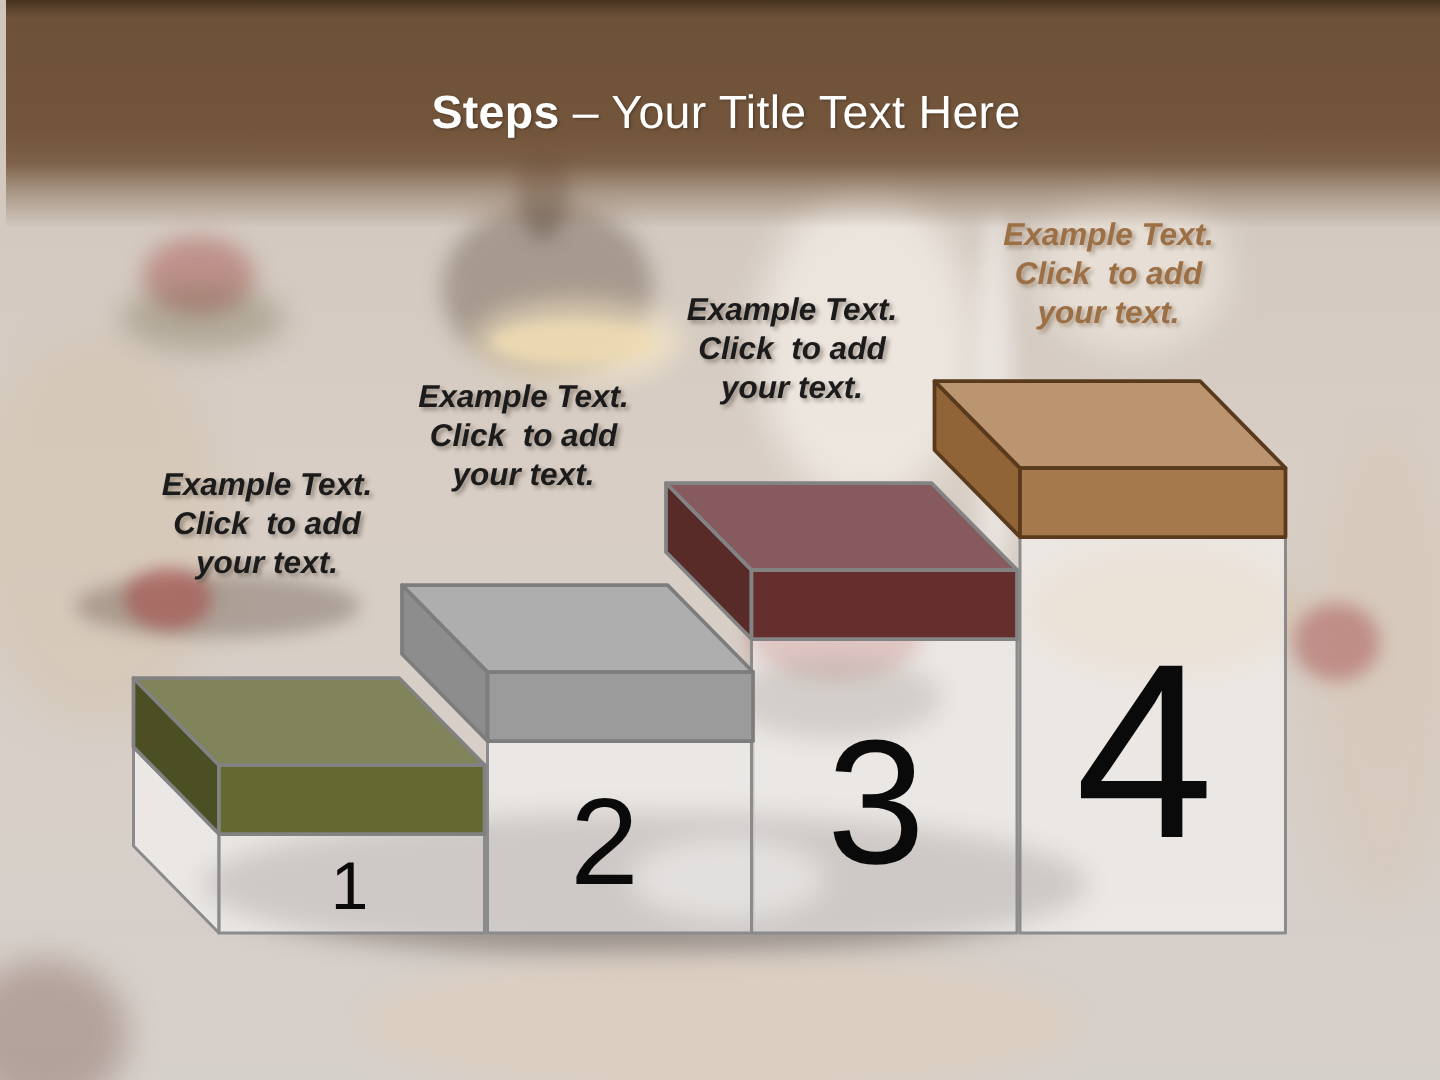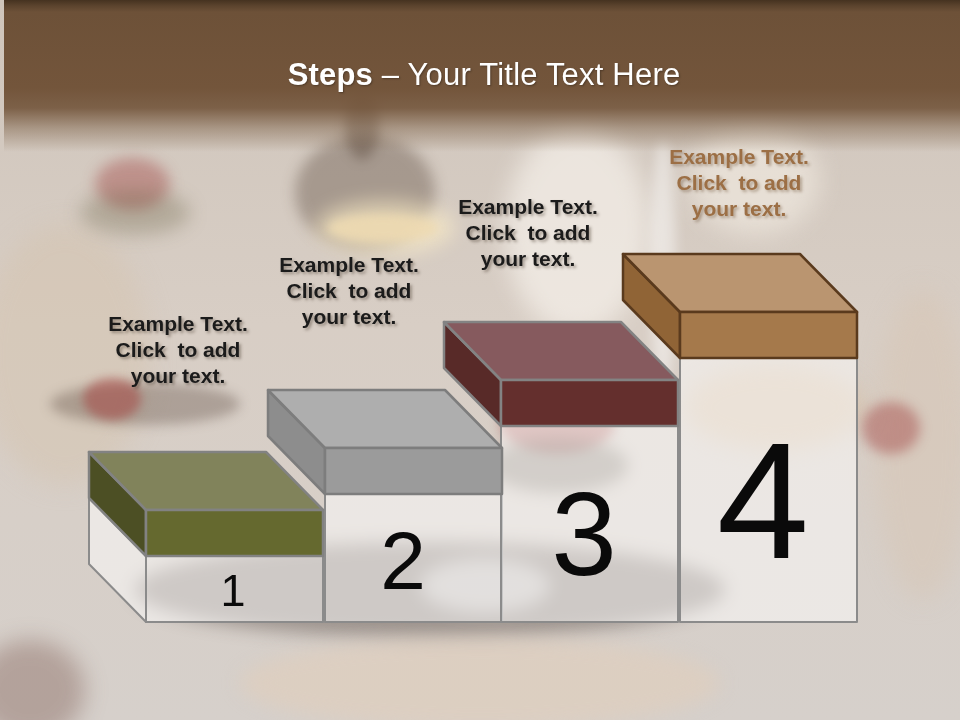--- a/index.html
+++ b/index.html
@@ -43,21 +43,21 @@
     margin:0;padding-top:57px;text-align:center;color:#fff;
     font-size:31px;font-weight:400;letter-spacing:.2px;
     text-shadow:1px 1px 2px rgba(0,0,0,.3);
   }
   .title .t-bold{font-weight:700;}
   
   svg.diagram{position:absolute;inset:0;z-index:2;}
   
   .step-label{
     position:absolute;z-index:4;width:230px;text-align:center;
-    font-weight:600;font-size:21px;line-height:26px;
+    font-style:italic;font-weight:600;font-size:21px;line-height:26px;
     white-space:pre-wrap;color:#1b1b1b;
     text-shadow:2px 2px 3px rgba(70,58,45,.45);
   }
   .step-label.brown{color:#9c6f45;text-shadow:2px 2px 3px rgba(95,65,35,.4);}
   .lbl-1{left:63px;  top:311px;}
   .lbl-2{left:234px; top:252px;}
   .lbl-3{left:413px; top:194px;}
   .lbl-4{left:624px; top:144px;}
 </style>
 </head>

